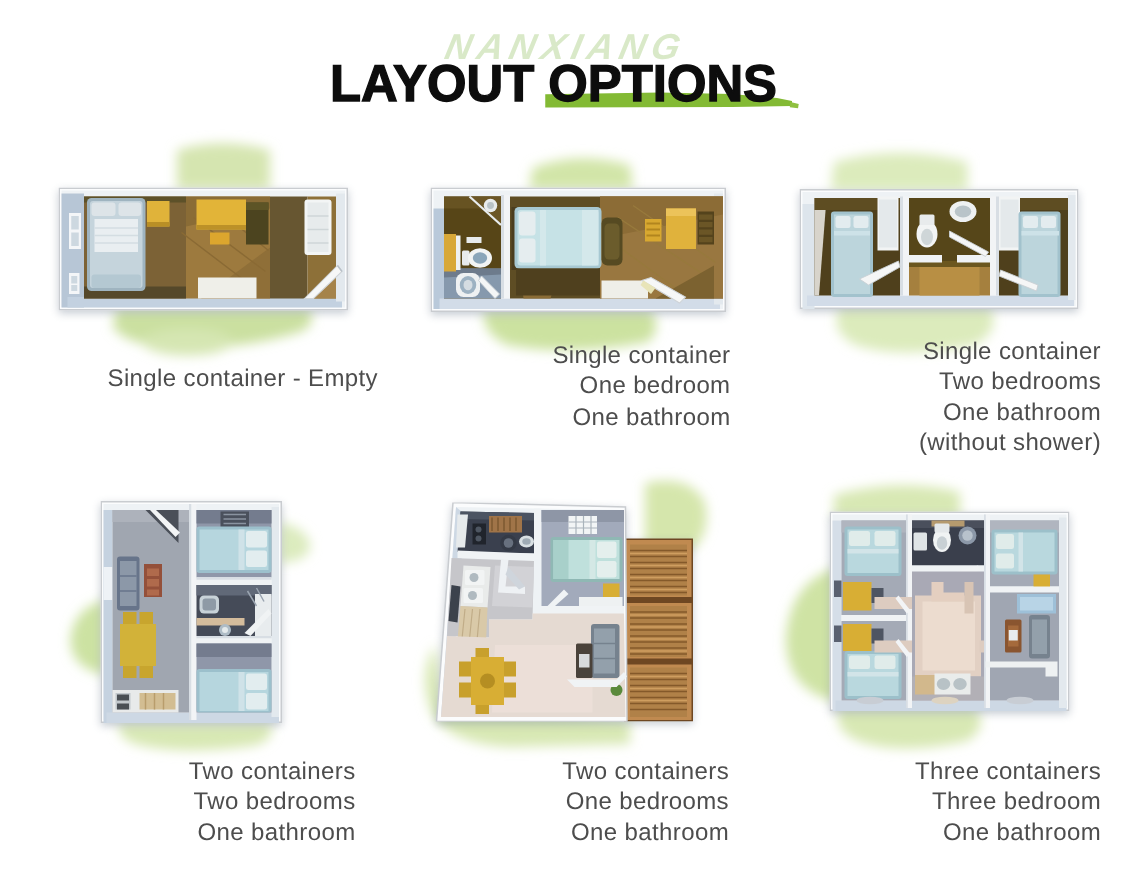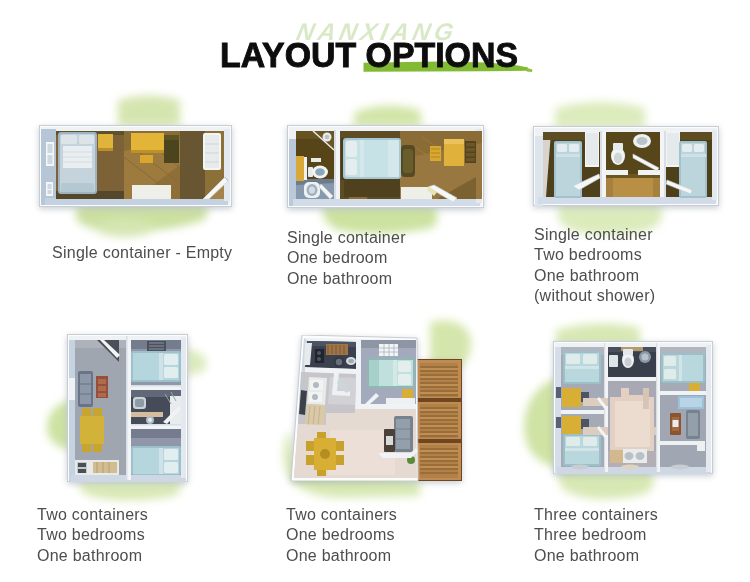--- a/index.html
+++ b/index.html
@@ -1,18 +1,18 @@
 <!DOCTYPE html>
 <html><head>
 <meta charset="utf-8">
 <style>
 html,body{margin:0;padding:0;width:750px;height:582px;background:#ffffff;font-family:"Liberation Sans",sans-serif;overflow:hidden;position:relative}
 .abs{position:absolute}
 .plan{position:absolute;filter:drop-shadow(0 2px 3px rgba(130,145,160,0.45))}
-.cap{position:absolute;color:#4d4d4d;font-size:16px;line-height:20.3px;letter-spacing:0.25px;text-align:left;white-space:pre-line}
+.cap{position:absolute;color:#4d4d4d;font-size:16px;line-height:20.3px;letter-spacing:0.25px;text-align:right;white-space:pre-line}
 </style>
 </head>
 <body>
 
 <svg class="abs" style="left:0;top:0" width="750" height="582" viewBox="0 0 750 582">
 <defs>
       <filter id="soft" x="-30%" y="-30%" width="160%" height="160%">
         <feGaussianBlur stdDeviation="4"></feGaussianBlur>
       </filter>
     </defs>

